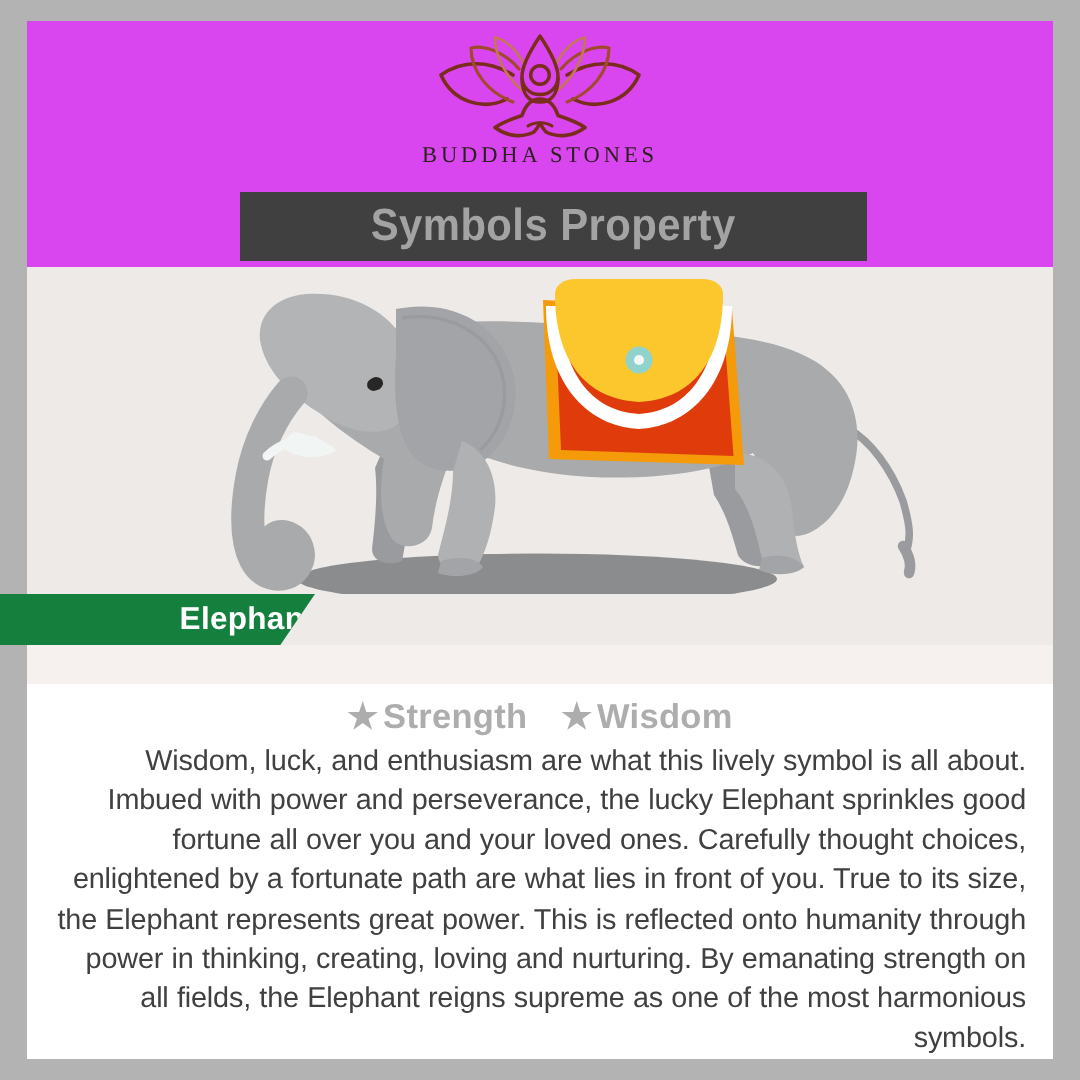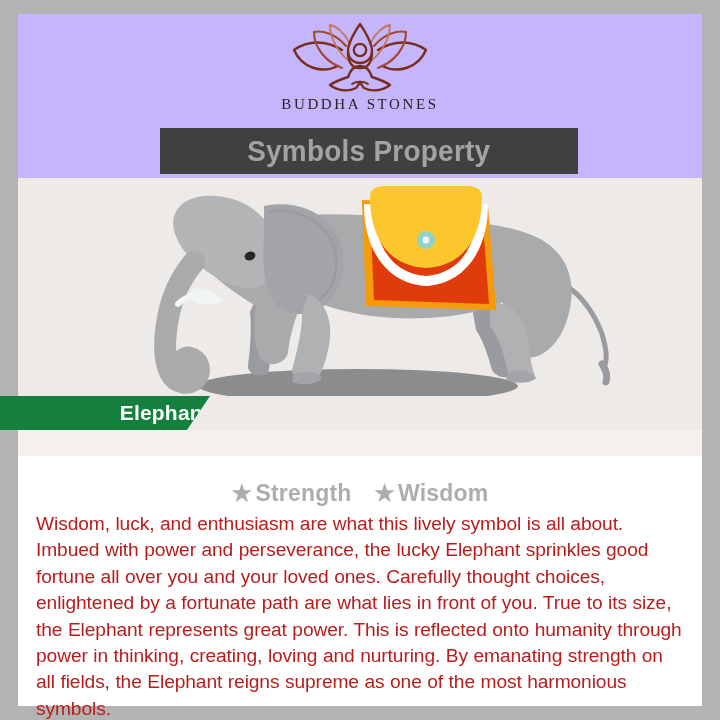--- a/index.html
+++ b/index.html
@@ -44,21 +44,21 @@
     left: 0; bottom: 0;
     width: 720px; height: 14px;
     background: #b3b3b3;
   }
 
   
   .header {
     position: absolute;
     left: 18px; top: 14px;
     width: 684px; height: 164px;
-    background: #c4b5fd;
+    background: #d946ef;
   }
   .logo-wrap {
     position: absolute;
     left: 0; top: 8px;
     width: 684px;
     text-align: center;
   }
   .logo-mark {
     display: block;
     margin: 0 auto;
@@ -137,39 +137,39 @@
 
   
   .desc {
     position: absolute;
     left: 18px; top: 456px;
     width: 684px; height: 250px;
     background: #ffffff;
   }
   .traits {
     text-align: center;
-    padding-top: 24px;
+    padding-top: 8px;
     font-family: "Liberation Sans Narrow", "Liberation Sans", sans-serif;
     font-size: 23px;
     font-weight: bold;
     color: #adadad;
     letter-spacing: 0.2px;
     white-space: nowrap;
   }
   .trait { display: inline-block; }
   .trait + .trait { margin-left: 16px; }
   .trait .star { margin-right: 3px; }
 
   .body-text {
     margin: 4px 18px 0 18px;
     font-family: "Liberation Sans Narrow", "Liberation Sans", sans-serif;
     font-size: 19.2px;
     line-height: 26.4px;
-    color: #b91c1c;
-    text-align: left;
+    color: #404040;
+    text-align: right;
     letter-spacing: -0.1px;
     word-spacing: 0.3px;
   }
 </style>
 </head>
 <body>
 
 <div class="page">
 
   <div class="frame-top"></div>

